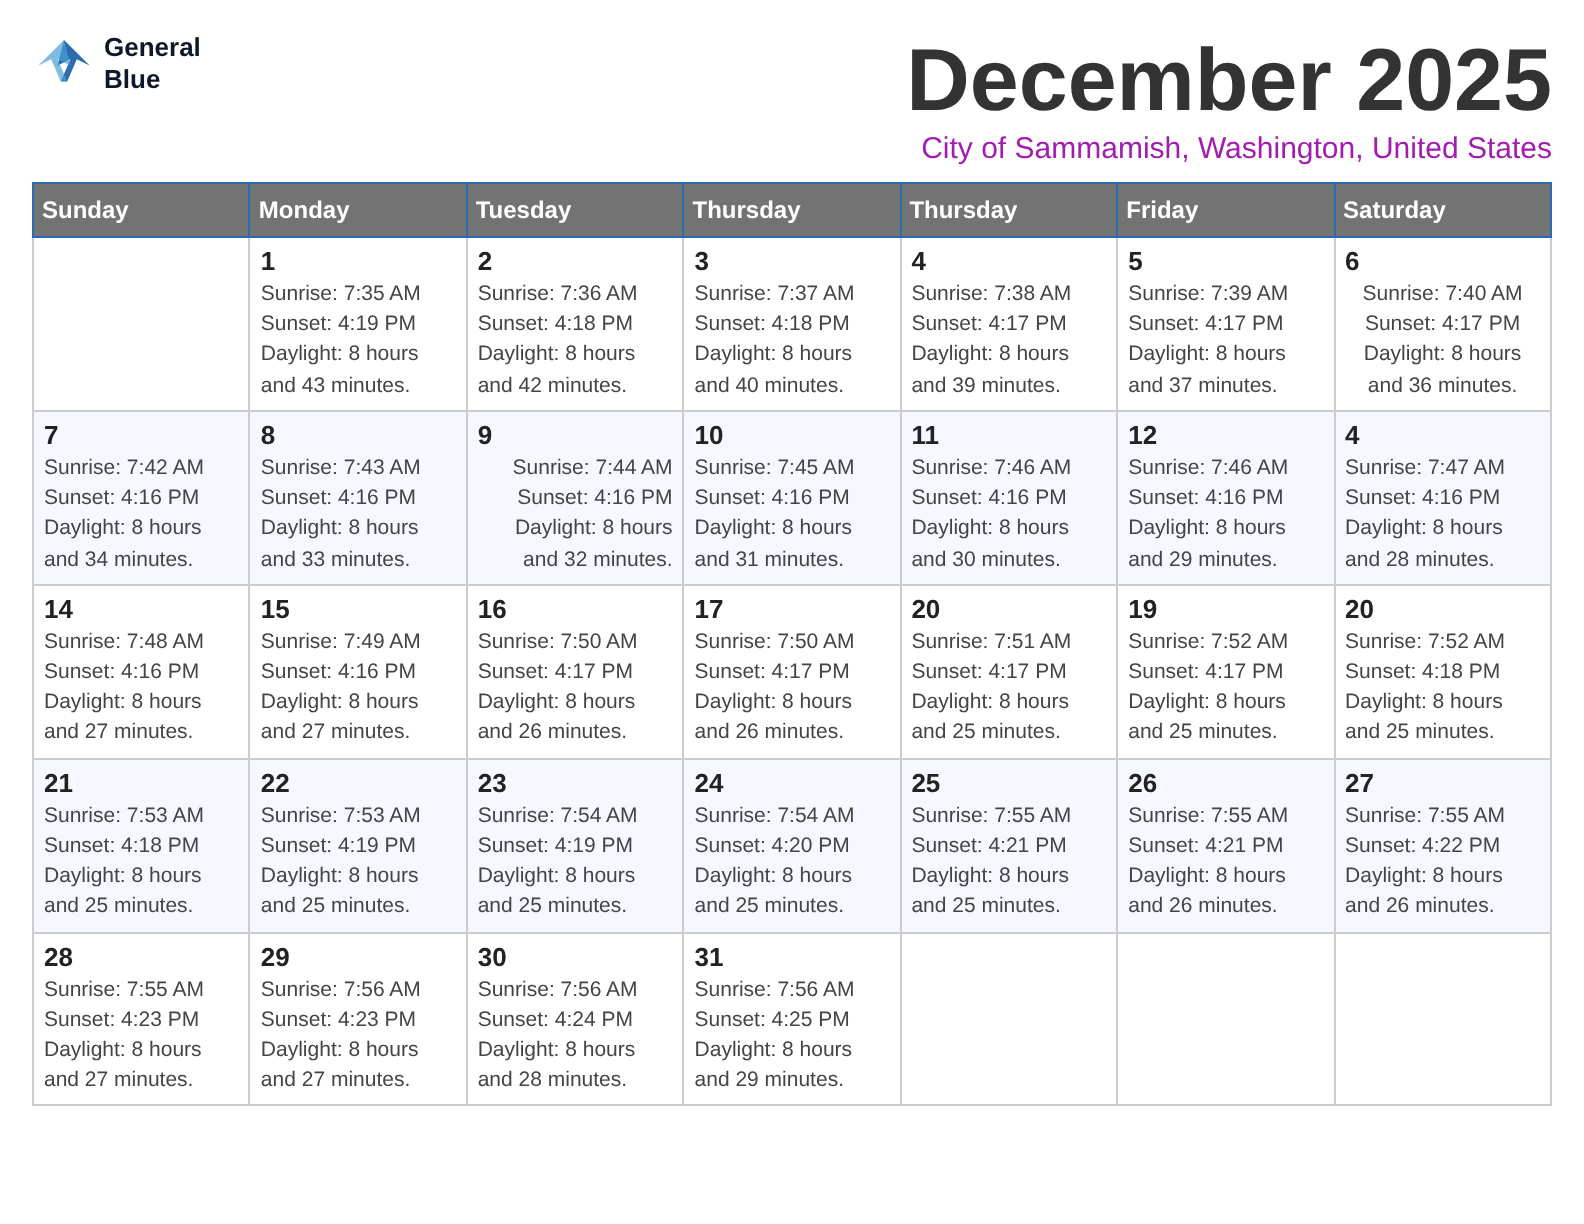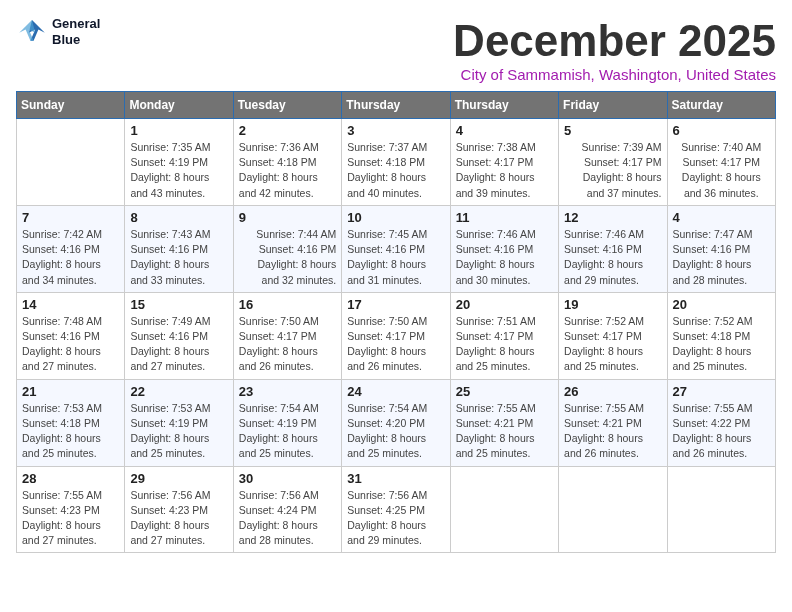--- a/index.html
+++ b/index.html
@@ -143,21 +143,21 @@
         </td>
         <td>
           <span class="day-number">4</span>
           <div class="day-info" style="white-space: pre-line;">Sunrise: 7:38 AM
 Sunset: 4:17 PM
 Daylight: 8 hours
 and 39 minutes.</div>
         </td>
         <td>
           <span class="day-number">5</span>
-          <div class="day-info" style="white-space: pre-line; text-align: right;">Sunrise: 7:39 AM
+          <div class="day-info" style="white-space: pre-line;">Sunrise: 7:39 AM
 Sunset: 4:17 PM
 Daylight: 8 hours
 and 37 minutes.</div>
         </td>
         <td>
           <span class="day-number">6</span>
           <div class="day-info" style="white-space: pre-line; text-align: center;">Sunrise: 7:40 AM
 Sunset: 4:17 PM
 Daylight: 8 hours
 and 36 minutes.</div>

